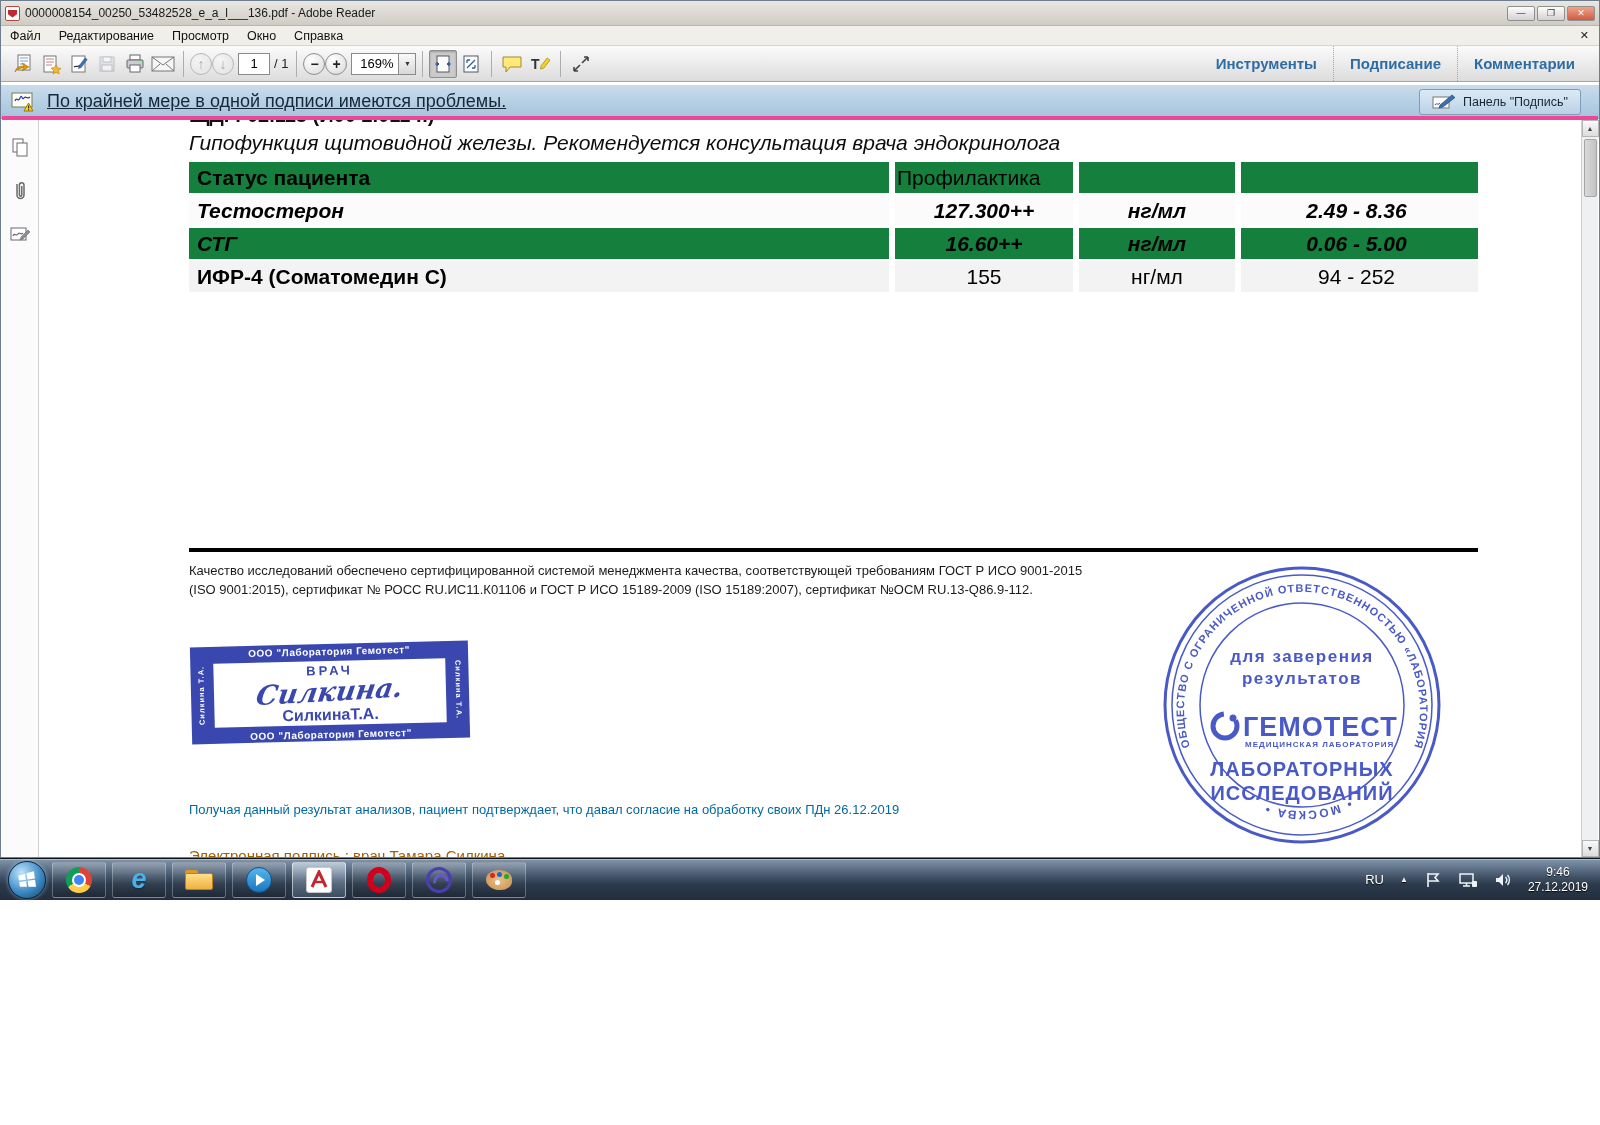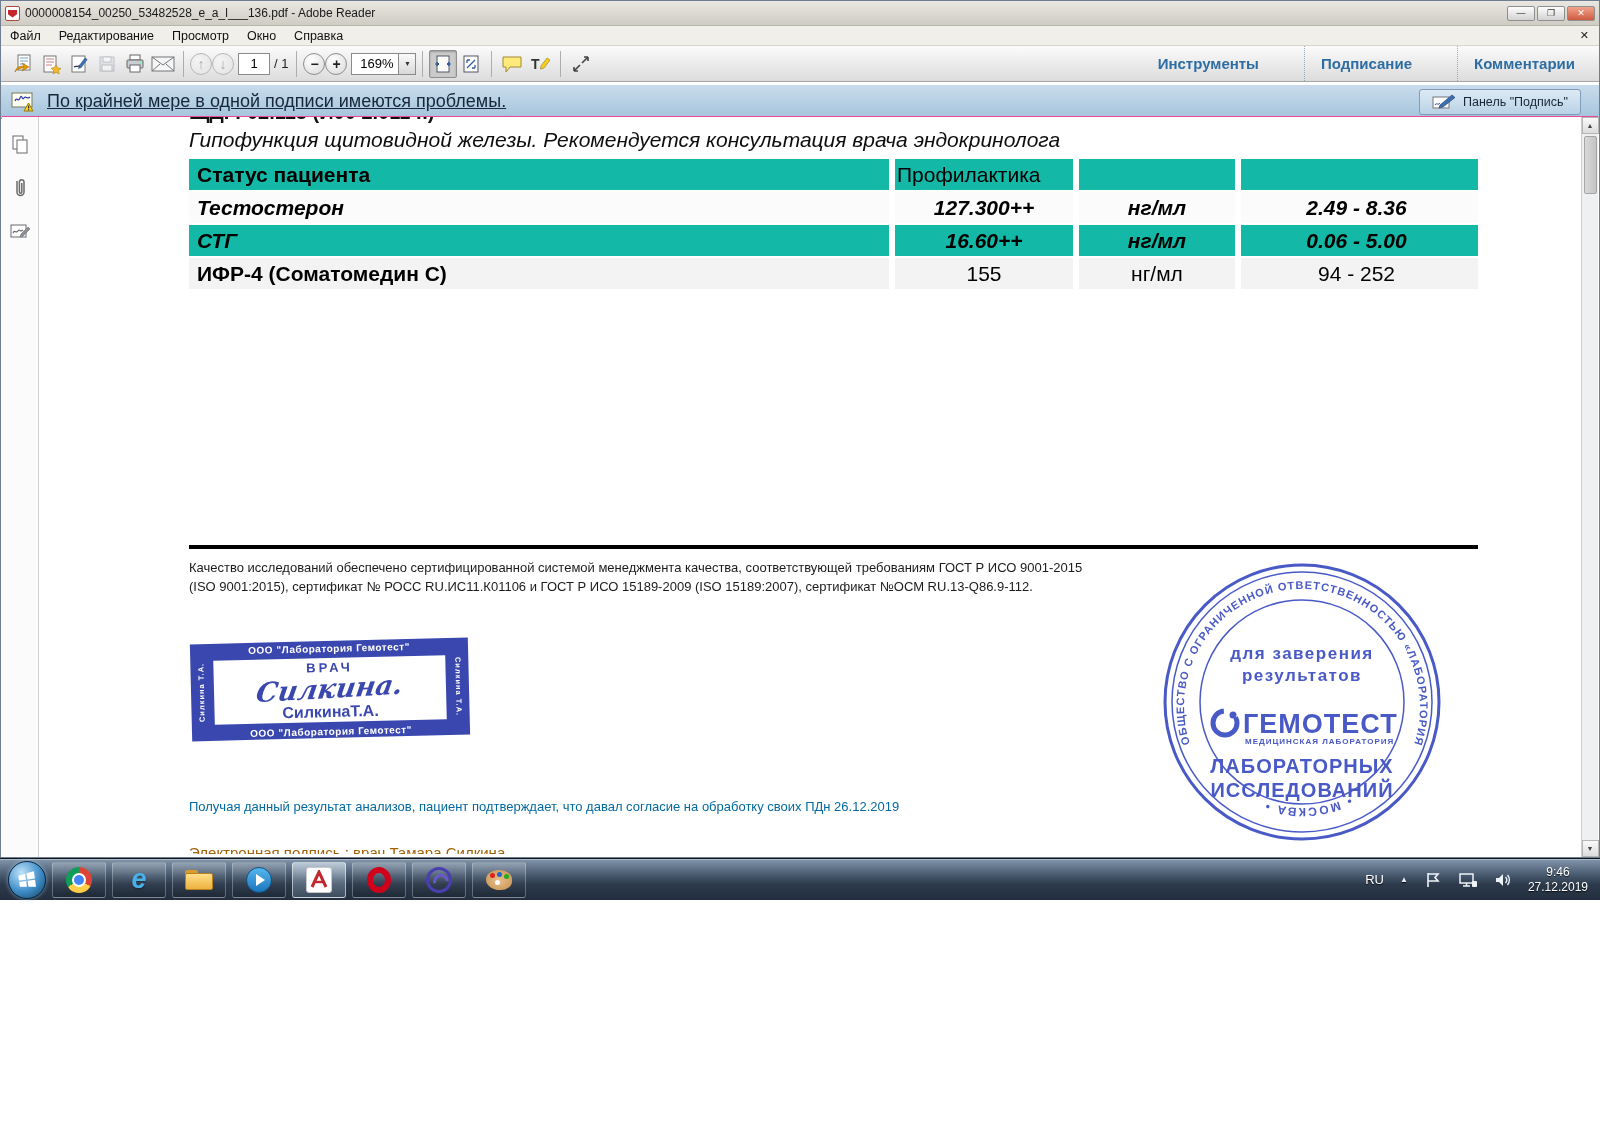--- a/index.html
+++ b/index.html
@@ -24,48 +24,48 @@
   .toolbar { height:36px; background:linear-gradient(#fbfbfb,#dcdcdc); border-bottom:1px solid #a6a6a6; display:flex; align-items:center; padding:0 8px; }
   .tbtn { width:28px; height:28px; display:flex; align-items:center; justify-content:center; border:1px solid transparent; border-radius:2px; }
   .tbtn.pressed { background:#cbcbcb; border:1px solid #8f8f8f; box-shadow:inset 0 1px 2px rgba(0,0,0,.25); }
   .vsep { width:1px; height:26px; background:#adadad; margin:0 6px; flex:0 0 auto; }
   .circbtn { width:22px; height:22px; border-radius:50%; border:1px solid #8f8f8f; background:radial-gradient(circle at 35% 30%, #ffffff, #d9d9d9); display:flex; align-items:center; justify-content:center; font-size:14px; font-weight:bold; color:#222; }
   .circbtn.disabled { color:#aaa; border-color:#b8b8b8; background:radial-gradient(circle at 35% 30%, #f4f4f4, #e2e2e2); }
   .pageinput { width:32px; height:22px; border:1px solid #8a8a8a; text-align:center; font-size:13px; font-family:"Liberation Sans",sans-serif; background:#fff; margin:0 4px; }
   .pagetotal { font-size:13px; color:#222; margin-right:2px; }
   .zoombox { width:48px; height:22px; border:1px solid #8a8a8a; background:#fff; font-size:13px; display:flex; align-items:center; justify-content:flex-end; padding-right:5px; margin-left:4px; }
   .zoomdd { width:17px; height:22px; border:1px solid #8a8a8a; border-left:none; background:linear-gradient(#fafafa,#d8d8d8); font-size:7px; color:#333; display:flex; align-items:center; justify-content:center; }
-  .toolbar-links { margin-left:auto; display:flex; align-items:flex-end; height:100%;gap:29px; }
+  .toolbar-links { margin-left:auto; display:flex; align-items:flex-end; height:100%; }
   .tlink { font-size:15px; font-weight:bold; color:#2e6da4; padding:0 16px; height:100%; display:flex; align-items:center; }
   .tlink + .tlink { border-left:1px dotted #9aa9b6; }
 
   .notifgap { height:3px; background:#fff; }
   .notifbar { height:34px; background:linear-gradient(#c9dcec,#a4c4dc); border-bottom:1px solid #7e9cb5; display:flex; align-items:center; padding:0 10px; }
   .notiftext { font-size:18px; color:#16273a; margin-left:10px;text-decoration:underline; }
   .notifbtn { margin-left:auto; margin-right:8px; height:26px; display:flex; align-items:center; gap:7px; padding:0 12px; border:1px solid #7f9db9; border-radius:3px; background:linear-gradient(#ddeaf5,#b9d2e6); font-size:12.5px; color:#16273a; }
 
   
-  .docwrap { position:absolute; left:1px; right:1px; top:115px; bottom:0; display:flex; border-top:1px solid #ec4899; }
+  .docwrap { position:absolute; left:1px; right:1px; top:115px; bottom:0; display:flex; border-top:4px solid #ec4899; }
   .sidepanel { width:37px; background:#fbfbfb; border-right:1px solid #d0d0d0; display:flex; flex-direction:column; align-items:center; padding-top:14px; gap:18px; }
   .sbtn { width:26px; height:26px; display:flex; align-items:center; justify-content:center; border-radius:3px; }
   .docpage { flex:1; position:relative; background:#ffffff; overflow:hidden; }
 
   .scrollbar { width:17px; background:#eef0f2; border-left:1px solid #cfcfcf; display:flex; flex-direction:column; align-items:center; }
   .scrbtn { width:17px; height:17px; background:linear-gradient(#fafafa,#dcdcdc); border:1px solid #b5b5b5; font-size:7px; color:#444; display:flex; align-items:center; justify-content:center; }
   .scrthumb { width:13px; height:58px; margin-top:2px; background:linear-gradient(90deg,#d9d9d9,#c3c3c3); border:1px solid #a5a5a5; border-radius:2px; }
   .scrbtn.down { margin-top:auto; }
 
   
   .clip-top { position:absolute; left:150px; top:0; height:7px; overflow:hidden; width:700px; }
   .clip-top span { display:block; margin-top:-16px; font-size:20px; font-weight:bold; color:#111; }
   .advice { position:absolute; left:150px; top:11px; font-size:21px; font-style:italic; color:#0d0d0d; white-space:nowrap; }
 
   .rtable { position:absolute; left:150px; top:42px; width:1289px; }
   .trow { display:flex; height:31px; margin-bottom:2px; align-items:center; }
-  .trow.g { background:#14b8a6; } .trow.w { background:#fbfbfb; } .trow.g2 { background:#f3f3f3; }
+  .trow.g { background:#15803d; } .trow.w { background:#fbfbfb; } .trow.g2 { background:#f3f3f3; }
   .tcell { height:100%; display:flex; align-items:center; font-size:21px; color:#000; }
   .c-name { width:700px; padding-left:8px; }
   .c-val { width:184px; justify-content:center; border-left:6px solid #fff; }
   .c-val.leftal { justify-content:flex-start; padding-left:2px; }
   .c-unit { width:162px; justify-content:center; border-left:6px solid #fff; }
   .c-range { width:237px; justify-content:center; border-left:6px solid #fff; }
   .bold { font-weight:bold; } .bi { font-weight:bold; font-style:italic;text-align:center; }
 
   .blackline { position:absolute; left:150px; top:428px; width:1289px; height:4px; background:#000; }
   .cert { position:absolute; left:150px; top:442px; width:908px; font-size:13px; line-height:1.45; color:#1b1b1b; }

